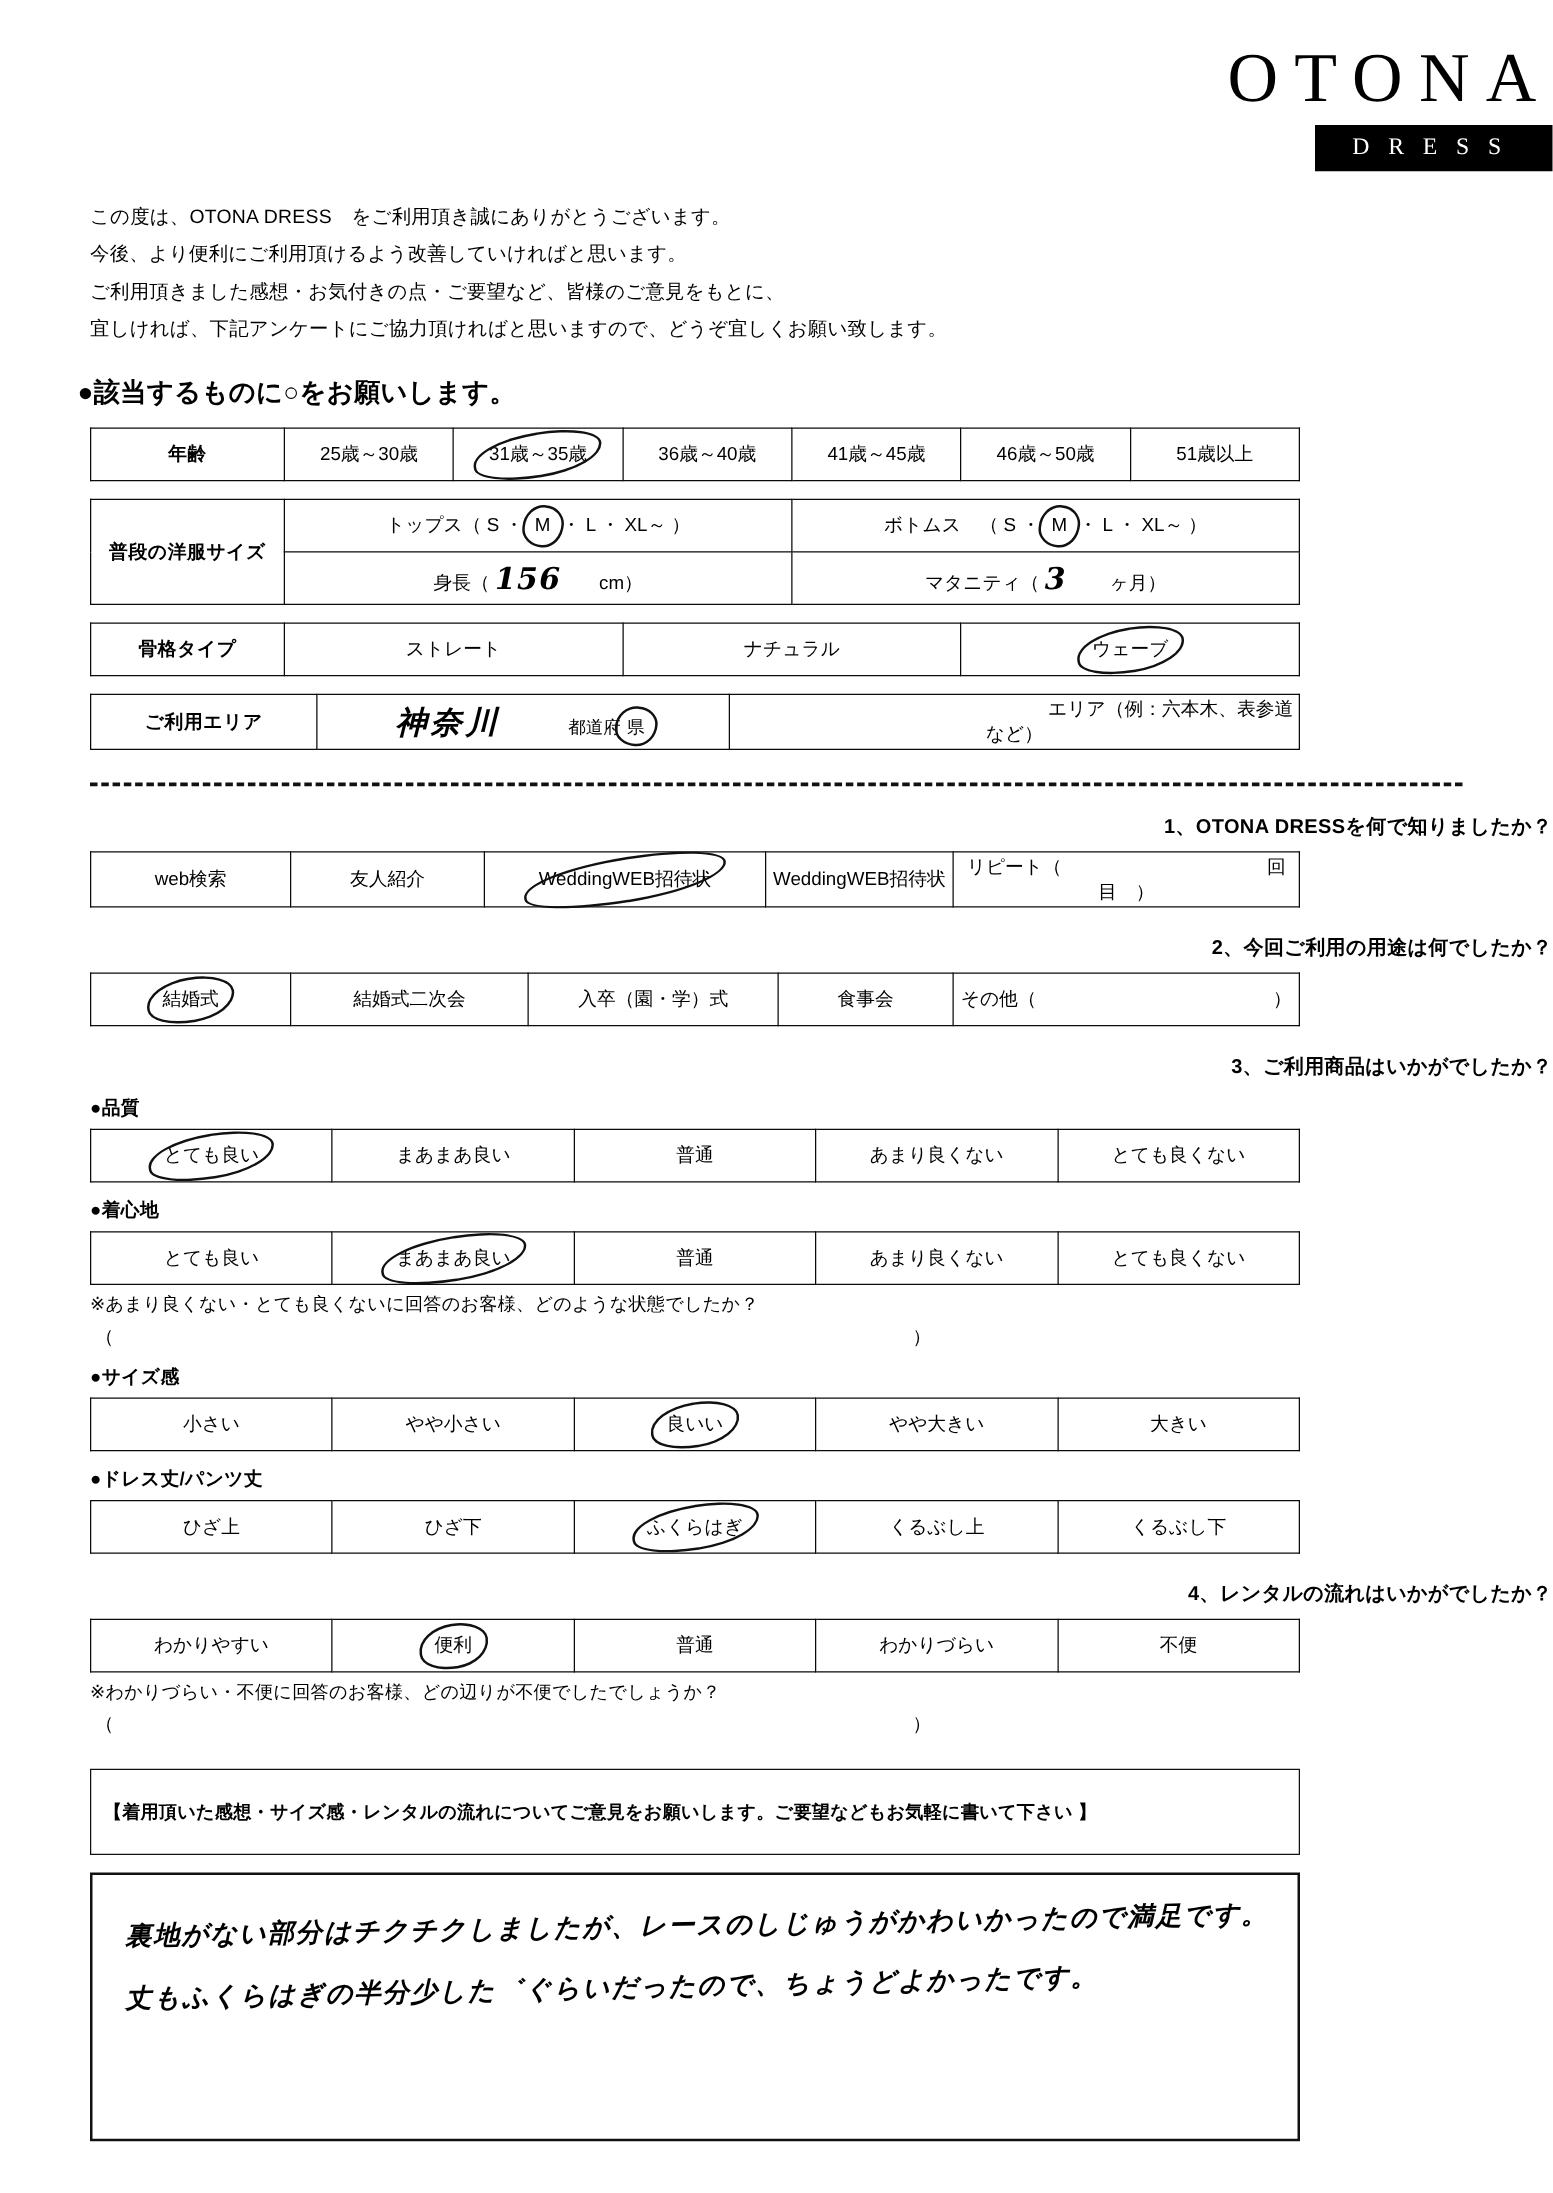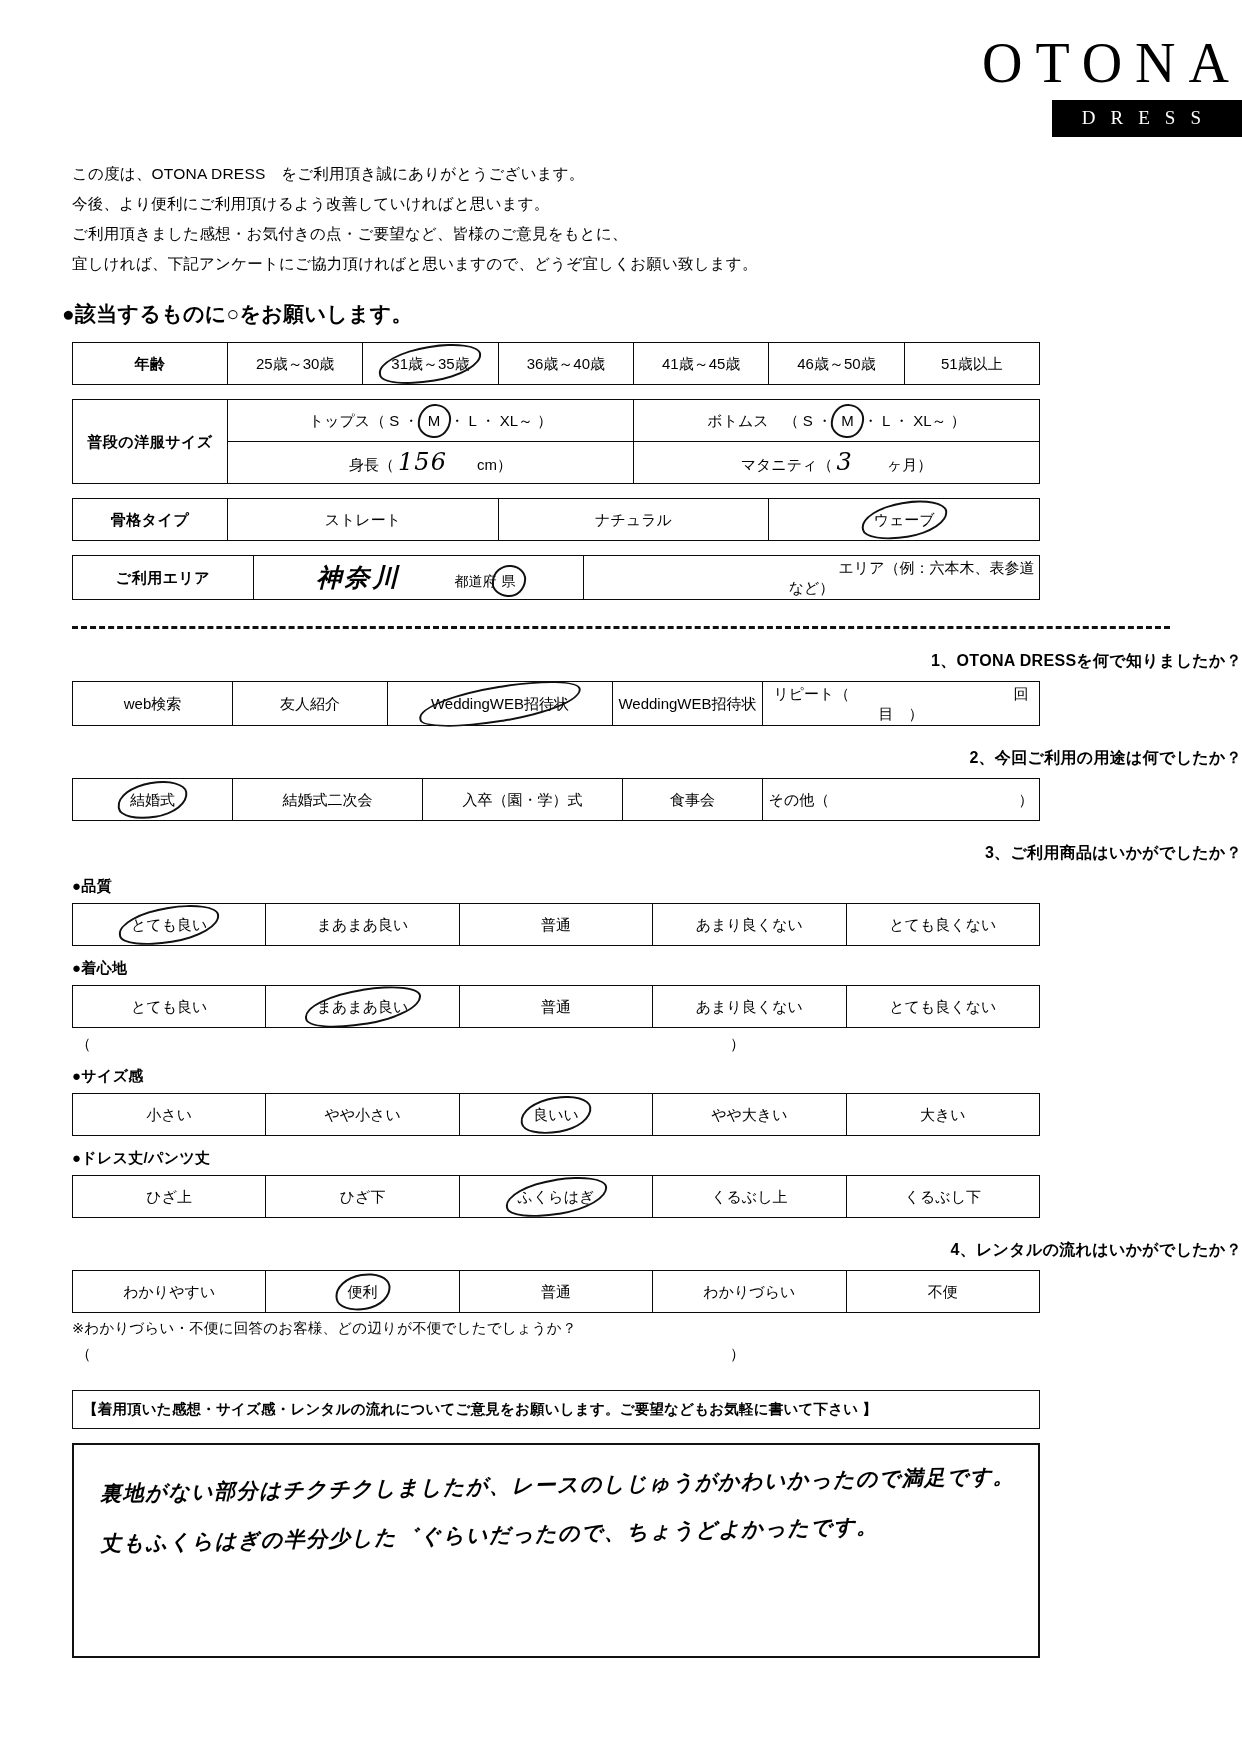--- a/index.html
+++ b/index.html
@@ -56,42 +56,42 @@
     border-radius:52% 48% 50% 50% / 56% 44% 58% 42%;
     transform:rotate(-7deg);
     pointer-events:none;
   }
   .circ-sm::after { left:-8px; right:-8px; top:-7px; bottom:-7px; transform:rotate(-9deg); }
   .circ-tight::after { left:-5px; right:-5px; top:-6px; bottom:-6px; transform:rotate(4deg); }
 
   
   .hand {
     font-family:"DejaVu Serif",serif; font-style:italic;
-    font-size:24px; font-weight:400; letter-spacing:1px;
+    font-size:24px; font-weight:700; letter-spacing:1px;
   }
   .hand-jp {
     font-family:"DejaVu Sans",sans-serif; font-style:italic;
     font-size:25px; font-weight:600; letter-spacing:3px;
   }
 
   .divider {
     margin:26px 72px 0 72px;
     border-top:3px dashed #111; height:0;
   }
 
   .q-head { margin:22px 0 9px 72px; font-size:16px; font-weight:bold; letter-spacing:.3px;text-align:right; }
   .sub-head { margin:13px 0 7px 72px; font-size:15px; font-weight:bold; letter-spacing:.3px; }
   .note { margin:6px 0 0 72px; font-size:14.5px; letter-spacing:.2px; }
   .paren-line { margin:7px 0 0 76px; font-size:15px; position:relative; width:900px; }
   .paren-line .rp { position:absolute; left:654px; top:0; }
 
   .left-al { text-align:left; padding-left:10px; }
   .cap-box {
     margin:26px 0 0 72px; width:968px;
-    border:1.8px solid #111; padding:9px 10px;
+    border:1.8px solid #111; padding:24px 10px;
     font-size:14.5px; font-weight:bold; letter-spacing:.2px;
     display:inline-block;
   }
   .comment-box {
     margin:14px 0 0 72px; width:968px; height:215px;
     border:2px solid #111; position:relative; overflow:hidden;
   }
   .cmt-line {
     position:absolute; font-family:"DejaVu Sans",sans-serif;
     font-style:italic; font-weight:600; font-size:21px;
@@ -248,20 +248,21 @@
     <tbody>
         <tr>
       <td><span>とても良い</span></td>
       <td><span class="circ circ-sm">まあまあ良い</span></td>
       <td><span>普通</span></td>
       <td><span>あまり良くない</span></td>
       <td><span>とても良くない</span></td>
     </tr>
   </tbody>
     </table>
+  <div class="note">※あまり良くない・とても良くないに回答のお客様、どのような状態でしたか？</div>
   <div class="paren-line">
     <span>（</span>
     <span class="rp">）</span>
   </div>
 
   <div class="sub-head">●サイズ感</div>
   <table class="tbl" style="margin-top:0">
     <tbody>
         <tr>
       <td><span>小さい</span></td>

